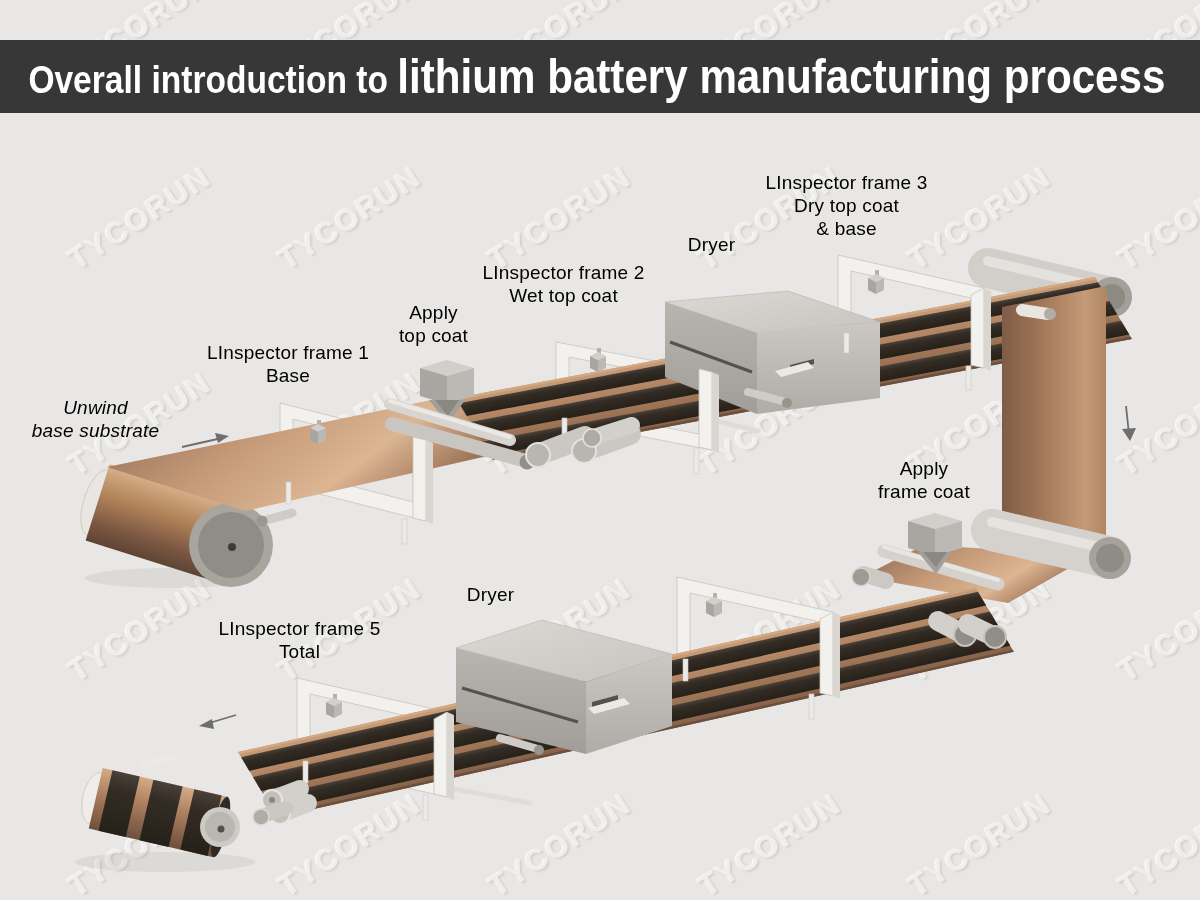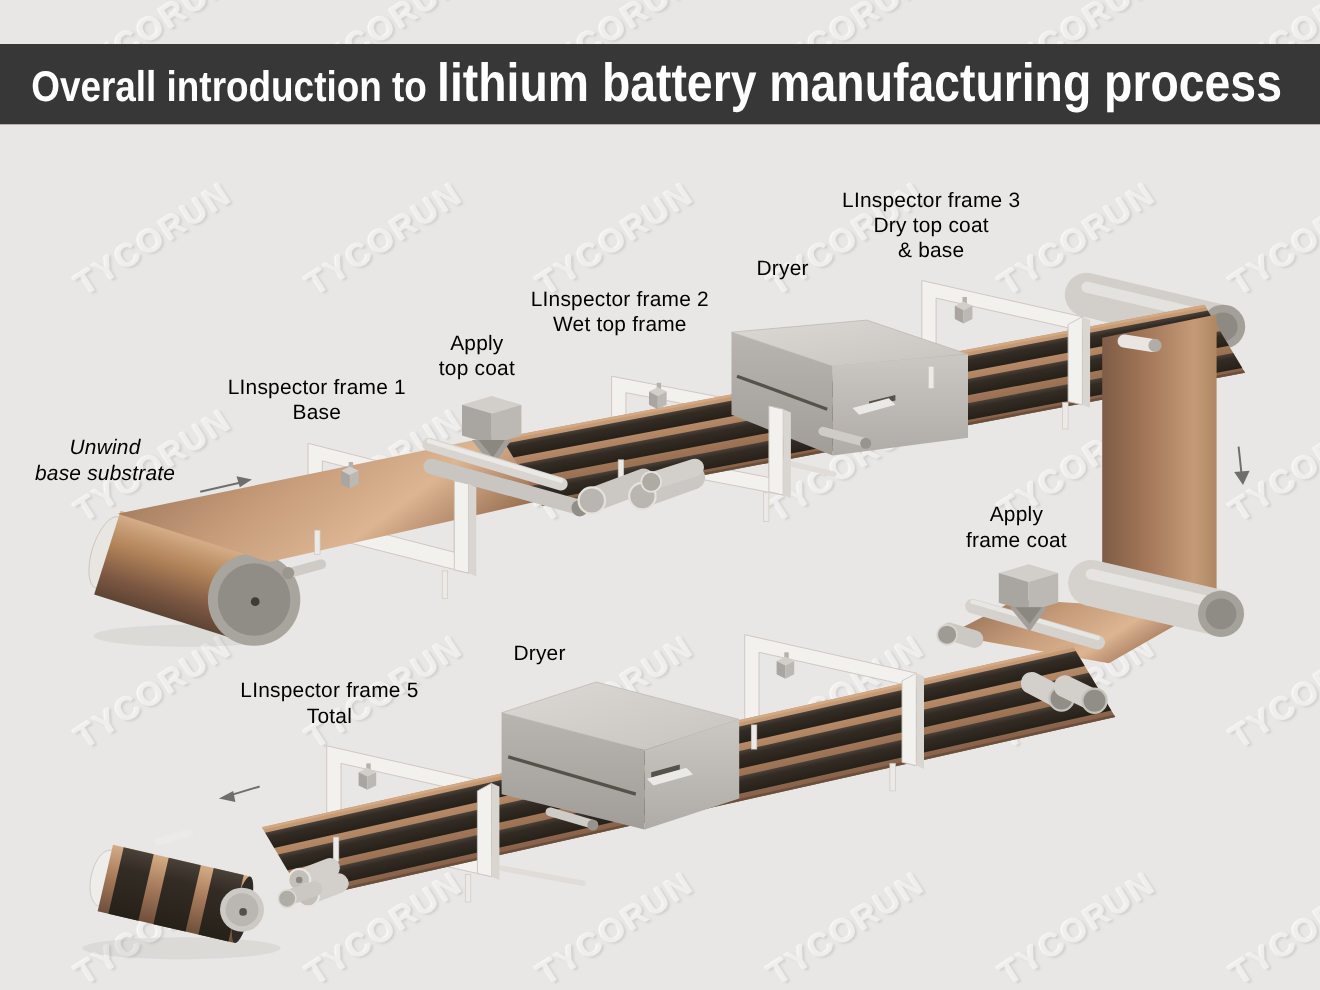--- a/index.html
+++ b/index.html
@@ -361,21 +361,21 @@
   <div class="lbl" style="left:198px;top:341px;width:180px;">
     <div>LInspector frame 1</div>
     <div>Base</div>
   </div>
   <div class="lbl" style="left:376px;top:301px;width:115px;">
     <div>Apply</div>
     <div>top coat</div>
   </div>
   <div class="lbl" style="left:476px;top:261px;width:175px;">
     <div>LInspector frame 2</div>
-    <div>Wet top frame</div>
+    <div>Wet top coat</div>
   </div>
   <div class="lbl" style="left:664px;top:233px;width:95px;">
     <div>Dryer</div>
   </div>
   <div class="lbl" style="left:754px;top:171px;width:185px;">
     <div>LInspector frame 3</div>
     <div>Dry top coat</div>
     <div>&amp; base</div>
   </div>
   <div class="lbl" style="left:854px;top:457px;width:140px;">

